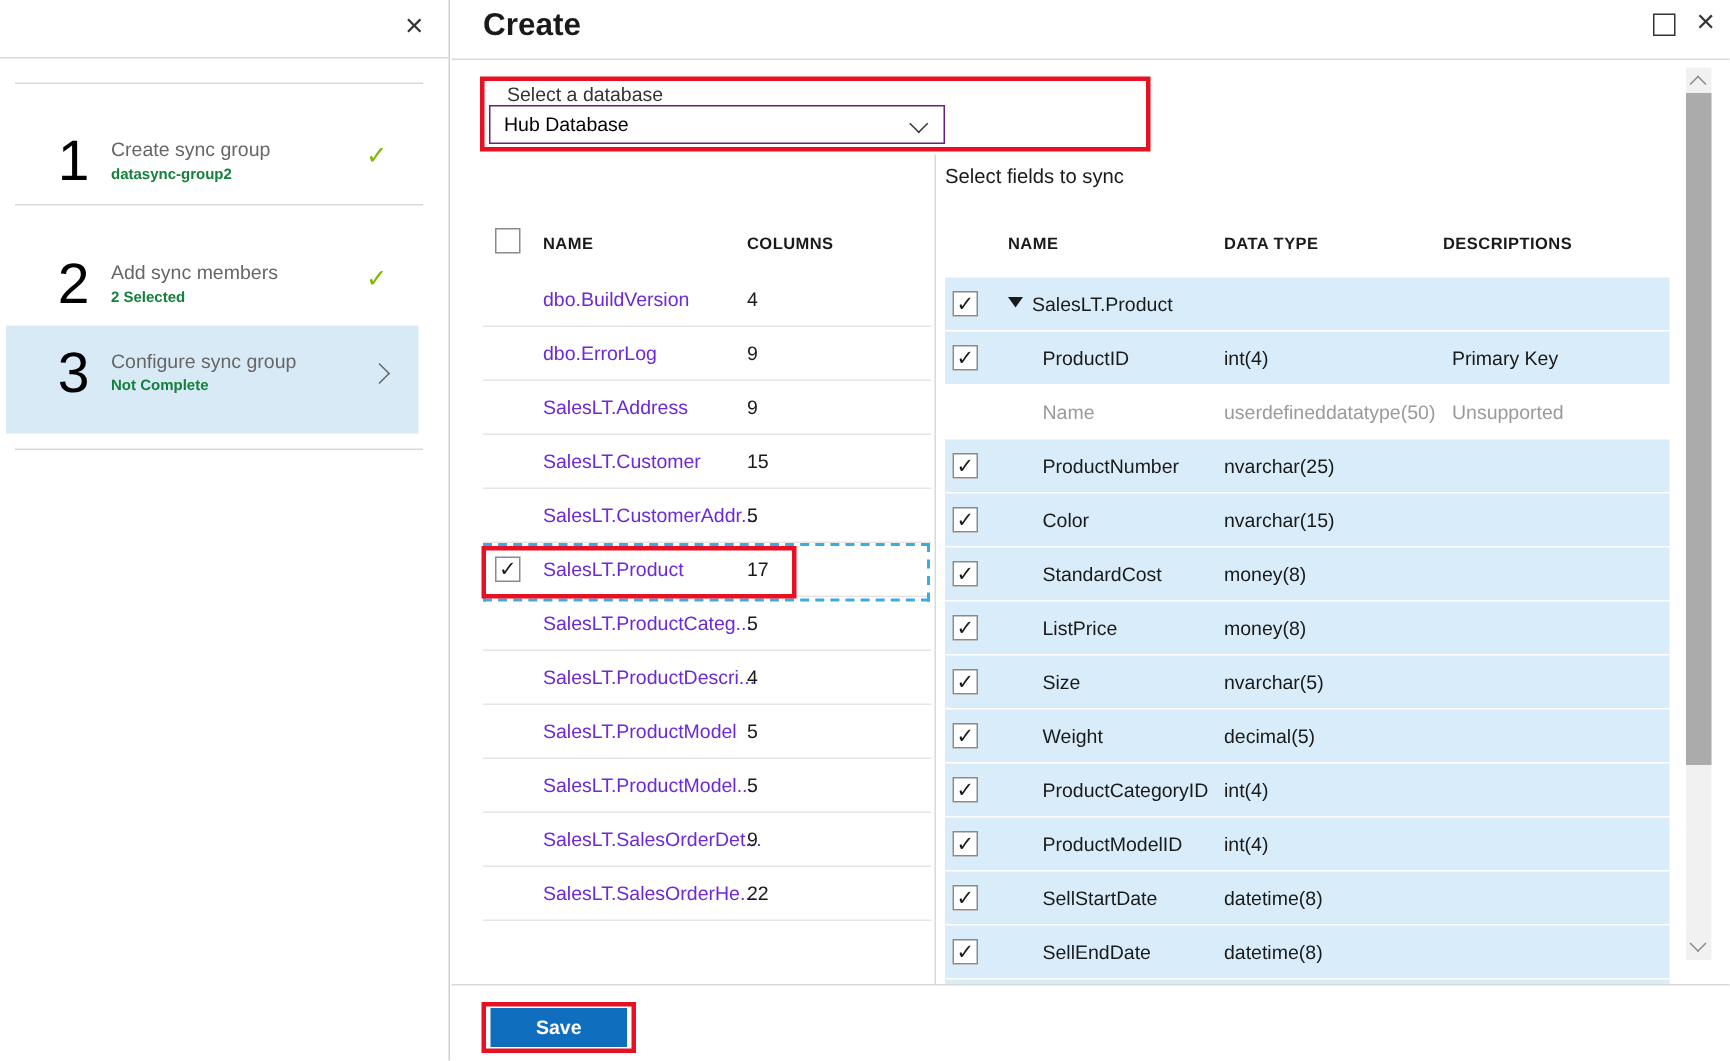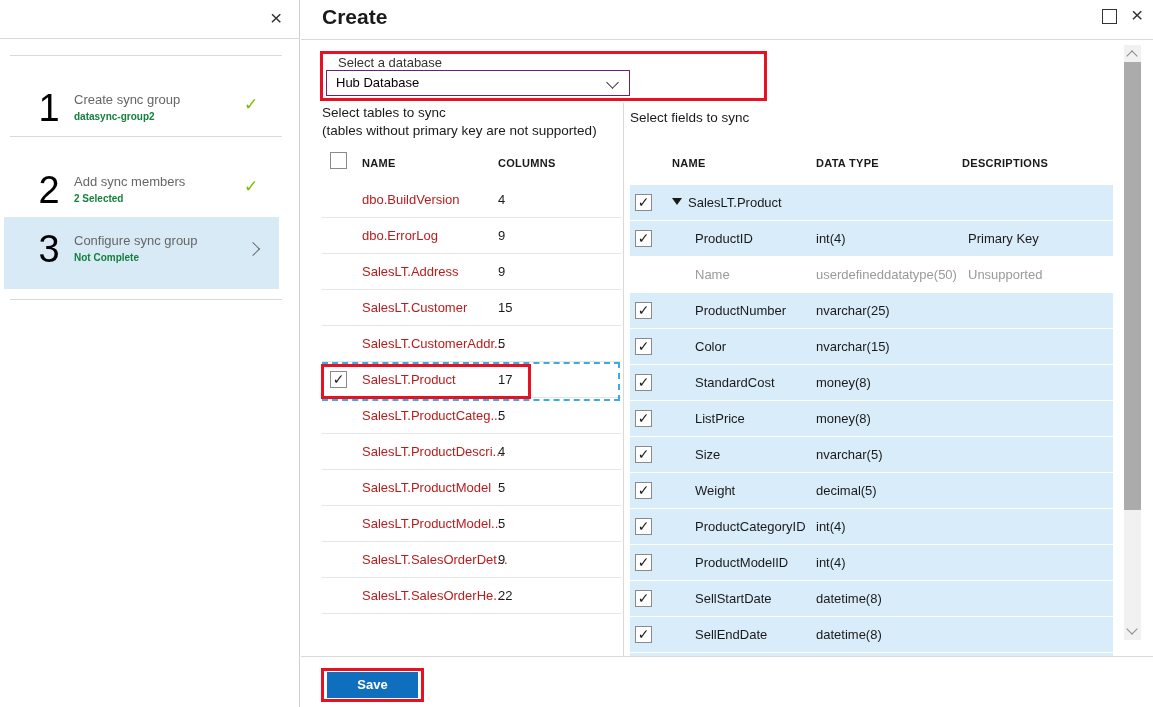--- a/index.html
+++ b/index.html
@@ -54,21 +54,21 @@
   
   .checkbox { width:17px; height:17px; background:#fff; border:1px solid #8a8a8a; position:absolute; cursor:pointer;
     font-size:14px; font-weight:bold; color:#1a1a1a; text-align:center; line-height:15px; }
 
   
   #ttable-header-cb { left:29px; top:152px; }
   .col-header { position:absolute; top:157px; font-size:11px; font-weight:bold; letter-spacing:.3px; color:#1a1a1a; }
   #th-name { left:61px; } #th-columns { left:197px; }
   #ttable-rows { position:absolute; left:21px; top:182px; width:299px; }
   .trow { position:relative; height:36px; border-bottom:1px solid #e6e6e6; background:#fff; }
-  .trow .t-name { position:absolute; left:40px; top:10px; font-size:13px; color:#b91c1c; }
+  .trow .t-name { position:absolute; left:40px; top:10px; font-size:13px; color:#6d28d9; }
   .trow .t-cols { position:absolute; left:176px; top:10px; font-size:13px; color:#1a1a1a; }
   .trow .checkbox { left:8px; top:9px; }
   #vline-mid { position:absolute; left:322px; top:103px; width:1px; height:553px; background:#d9d9d9; }
 
   
   #fh-name { left:371px; } #fh-type { left:515px; } #fh-desc { left:661px; }
   #ftable-rows { position:absolute; left:329px; top:185px; width:483px; }
   .frow { position:relative; height:35px; margin-bottom:1px; background:#d9ecf9; }
   .frow.unsupported { background:#fff; }
   .frow .checkbox { left:5px; top:9px; }
@@ -130,24 +130,20 @@
   <div class="close-x" id="win-close">×</div>
   <div class="hline" id="right-hline-top"></div>
 
   <div id="db-label">Select a database</div>
   <div id="db-select">
     <span id="db-select-value">Hub Database</span>
     <span id="db-chevron"></span>
   </div>
   <div class="annotation" id="anno-db"></div>
 
-  <div id="tables-caption">
-    <div>Select tables to sync</div>
-    <div>(tables without primary key are not supported)</div>
-  </div>
   <div id="fields-caption">Select fields to sync</div>
 
   <div class="checkbox" id="ttable-header-cb"></div>
   <div class="col-header" id="th-name">NAME</div>
   <div class="col-header" id="th-columns">COLUMNS</div>
   <div id="ttable-rows">
       <div class="trow">
         <div class="t-name">dbo.BuildVersion</div>
         <div class="t-cols">4</div>
       </div>

